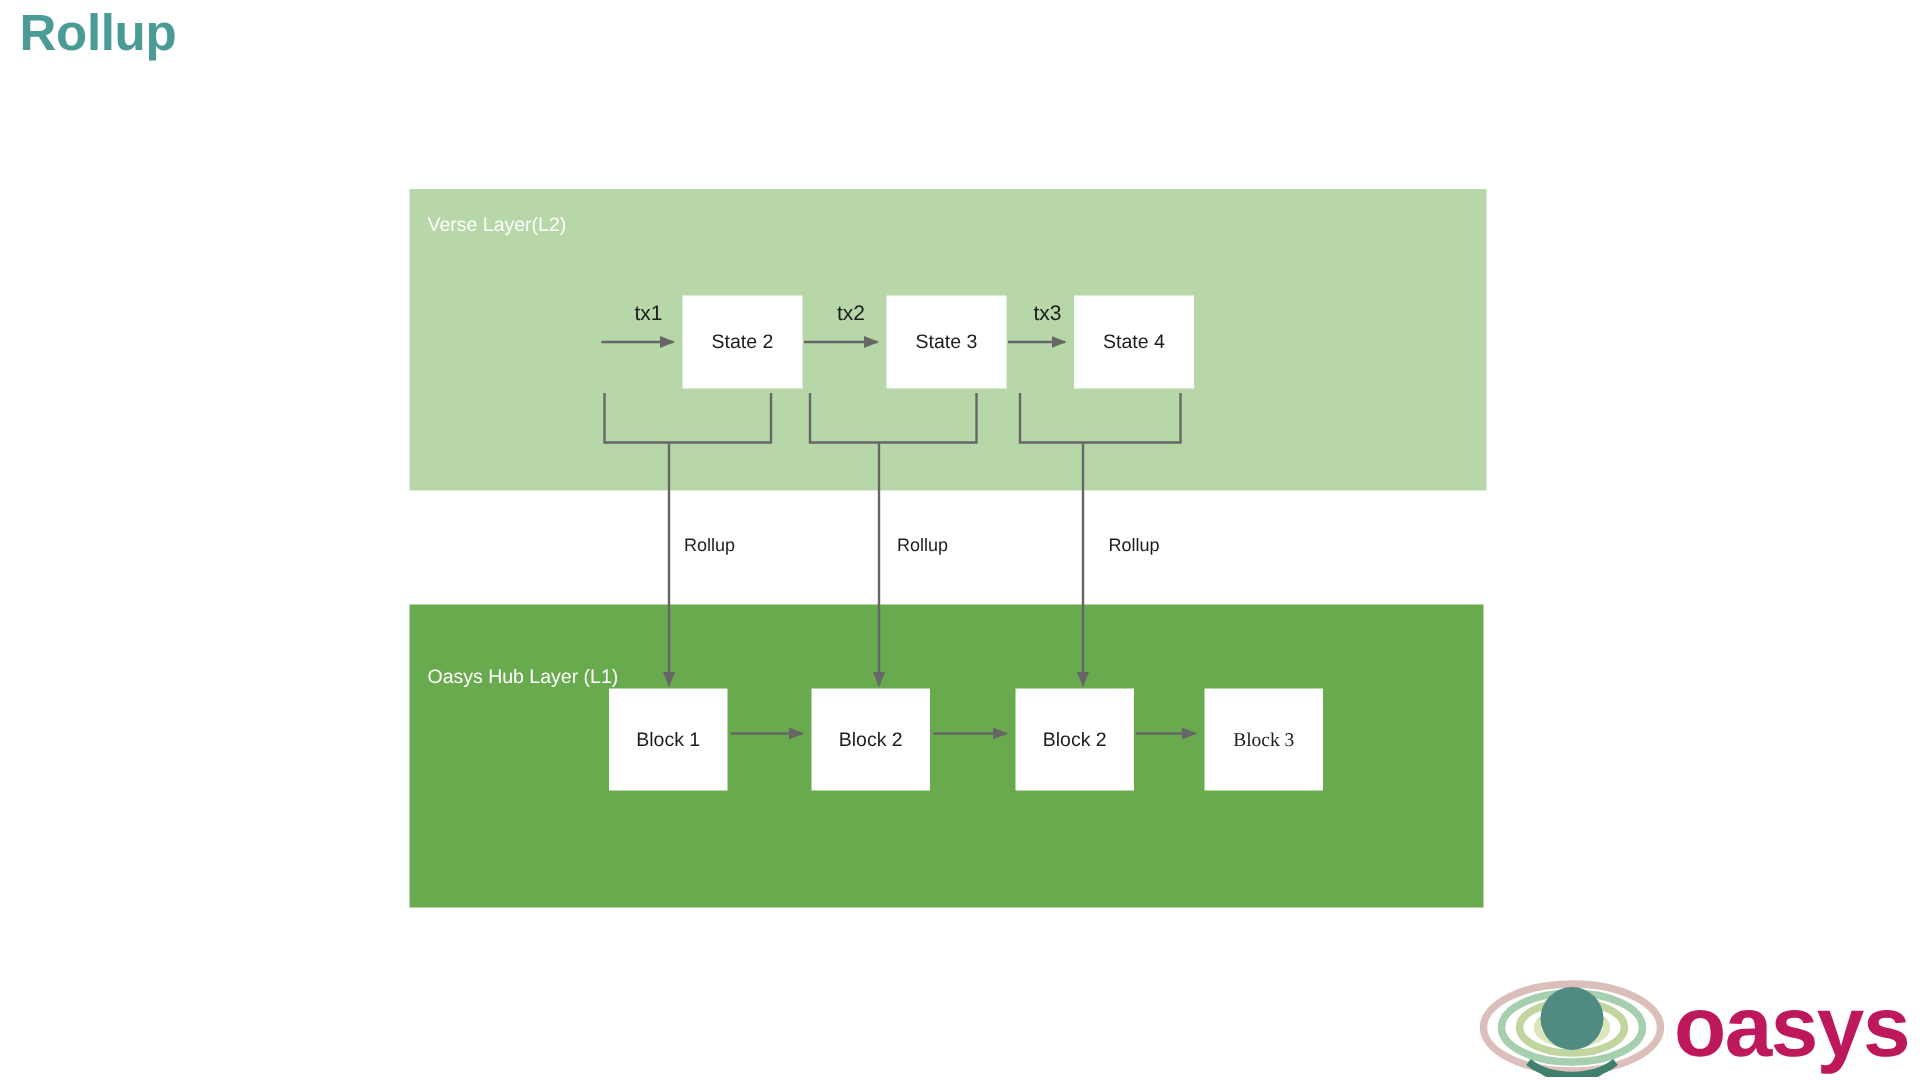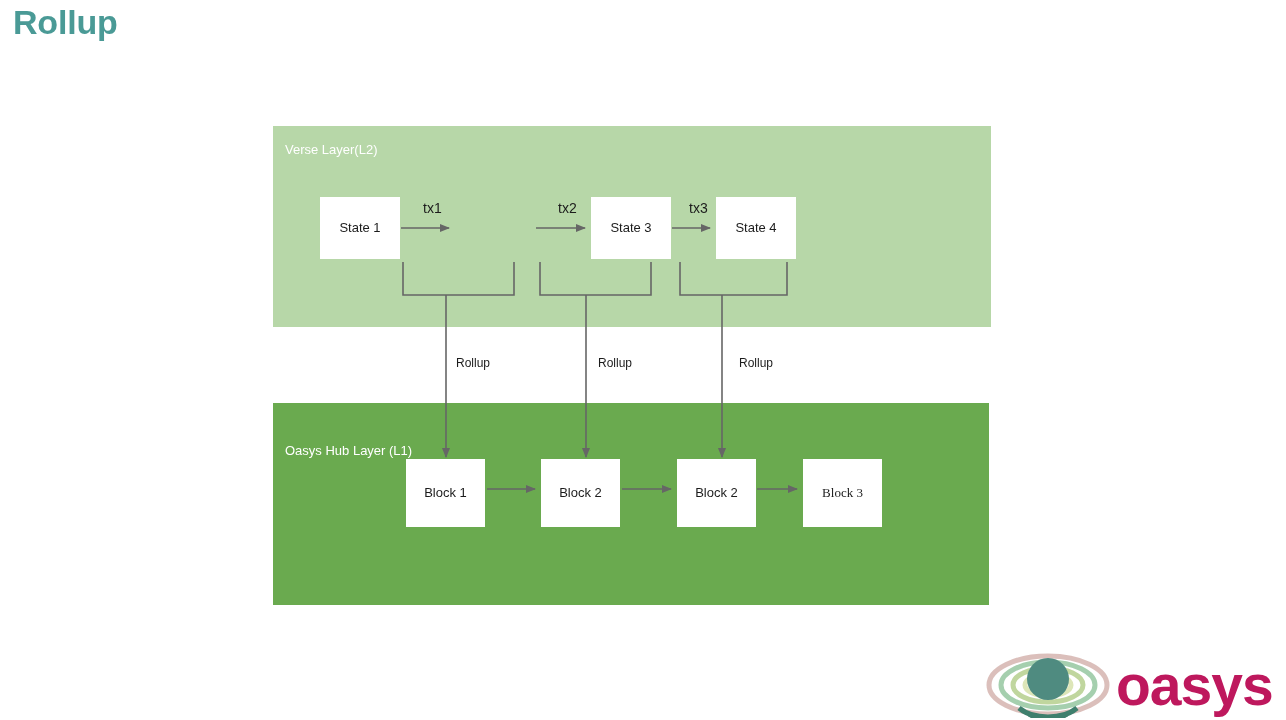--- a/index.html
+++ b/index.html
@@ -194,21 +194,21 @@
 
       <line x1="487" y1="489" x2="535" y2="489" marker-end="url(#arrow-head)"></line>
       <line x1="622" y1="489" x2="671" y2="489" marker-end="url(#arrow-head)"></line>
       <line x1="757" y1="489" x2="797" y2="489" marker-end="url(#arrow-head)"></line>
     </g>
   </svg>
 
   <div class="layer-label" id="verse-layer-label">Verse Layer(L2)</div>
   <div class="layer-label" id="hub-layer-label">Oasys Hub Layer (L1)</div>
 
-  <div class="node-box state-box" id="state-box-1">State 1</div>
+  <div class="node-box state-box" id="state-box-2">State 2</div>
   <div class="node-box state-box" id="state-box-3">State 3</div>
   <div class="node-box state-box" id="state-box-4">State 4</div>
 
   <div class="tx-label" id="tx-label-1">tx1</div>
   <div class="tx-label" id="tx-label-2">tx2</div>
   <div class="tx-label" id="tx-label-3">tx3</div>
 
   <div class="rollup-label" id="rollup-label-1">Rollup</div>
   <div class="rollup-label" id="rollup-label-2">Rollup</div>
   <div class="rollup-label" id="rollup-label-3">Rollup</div>

